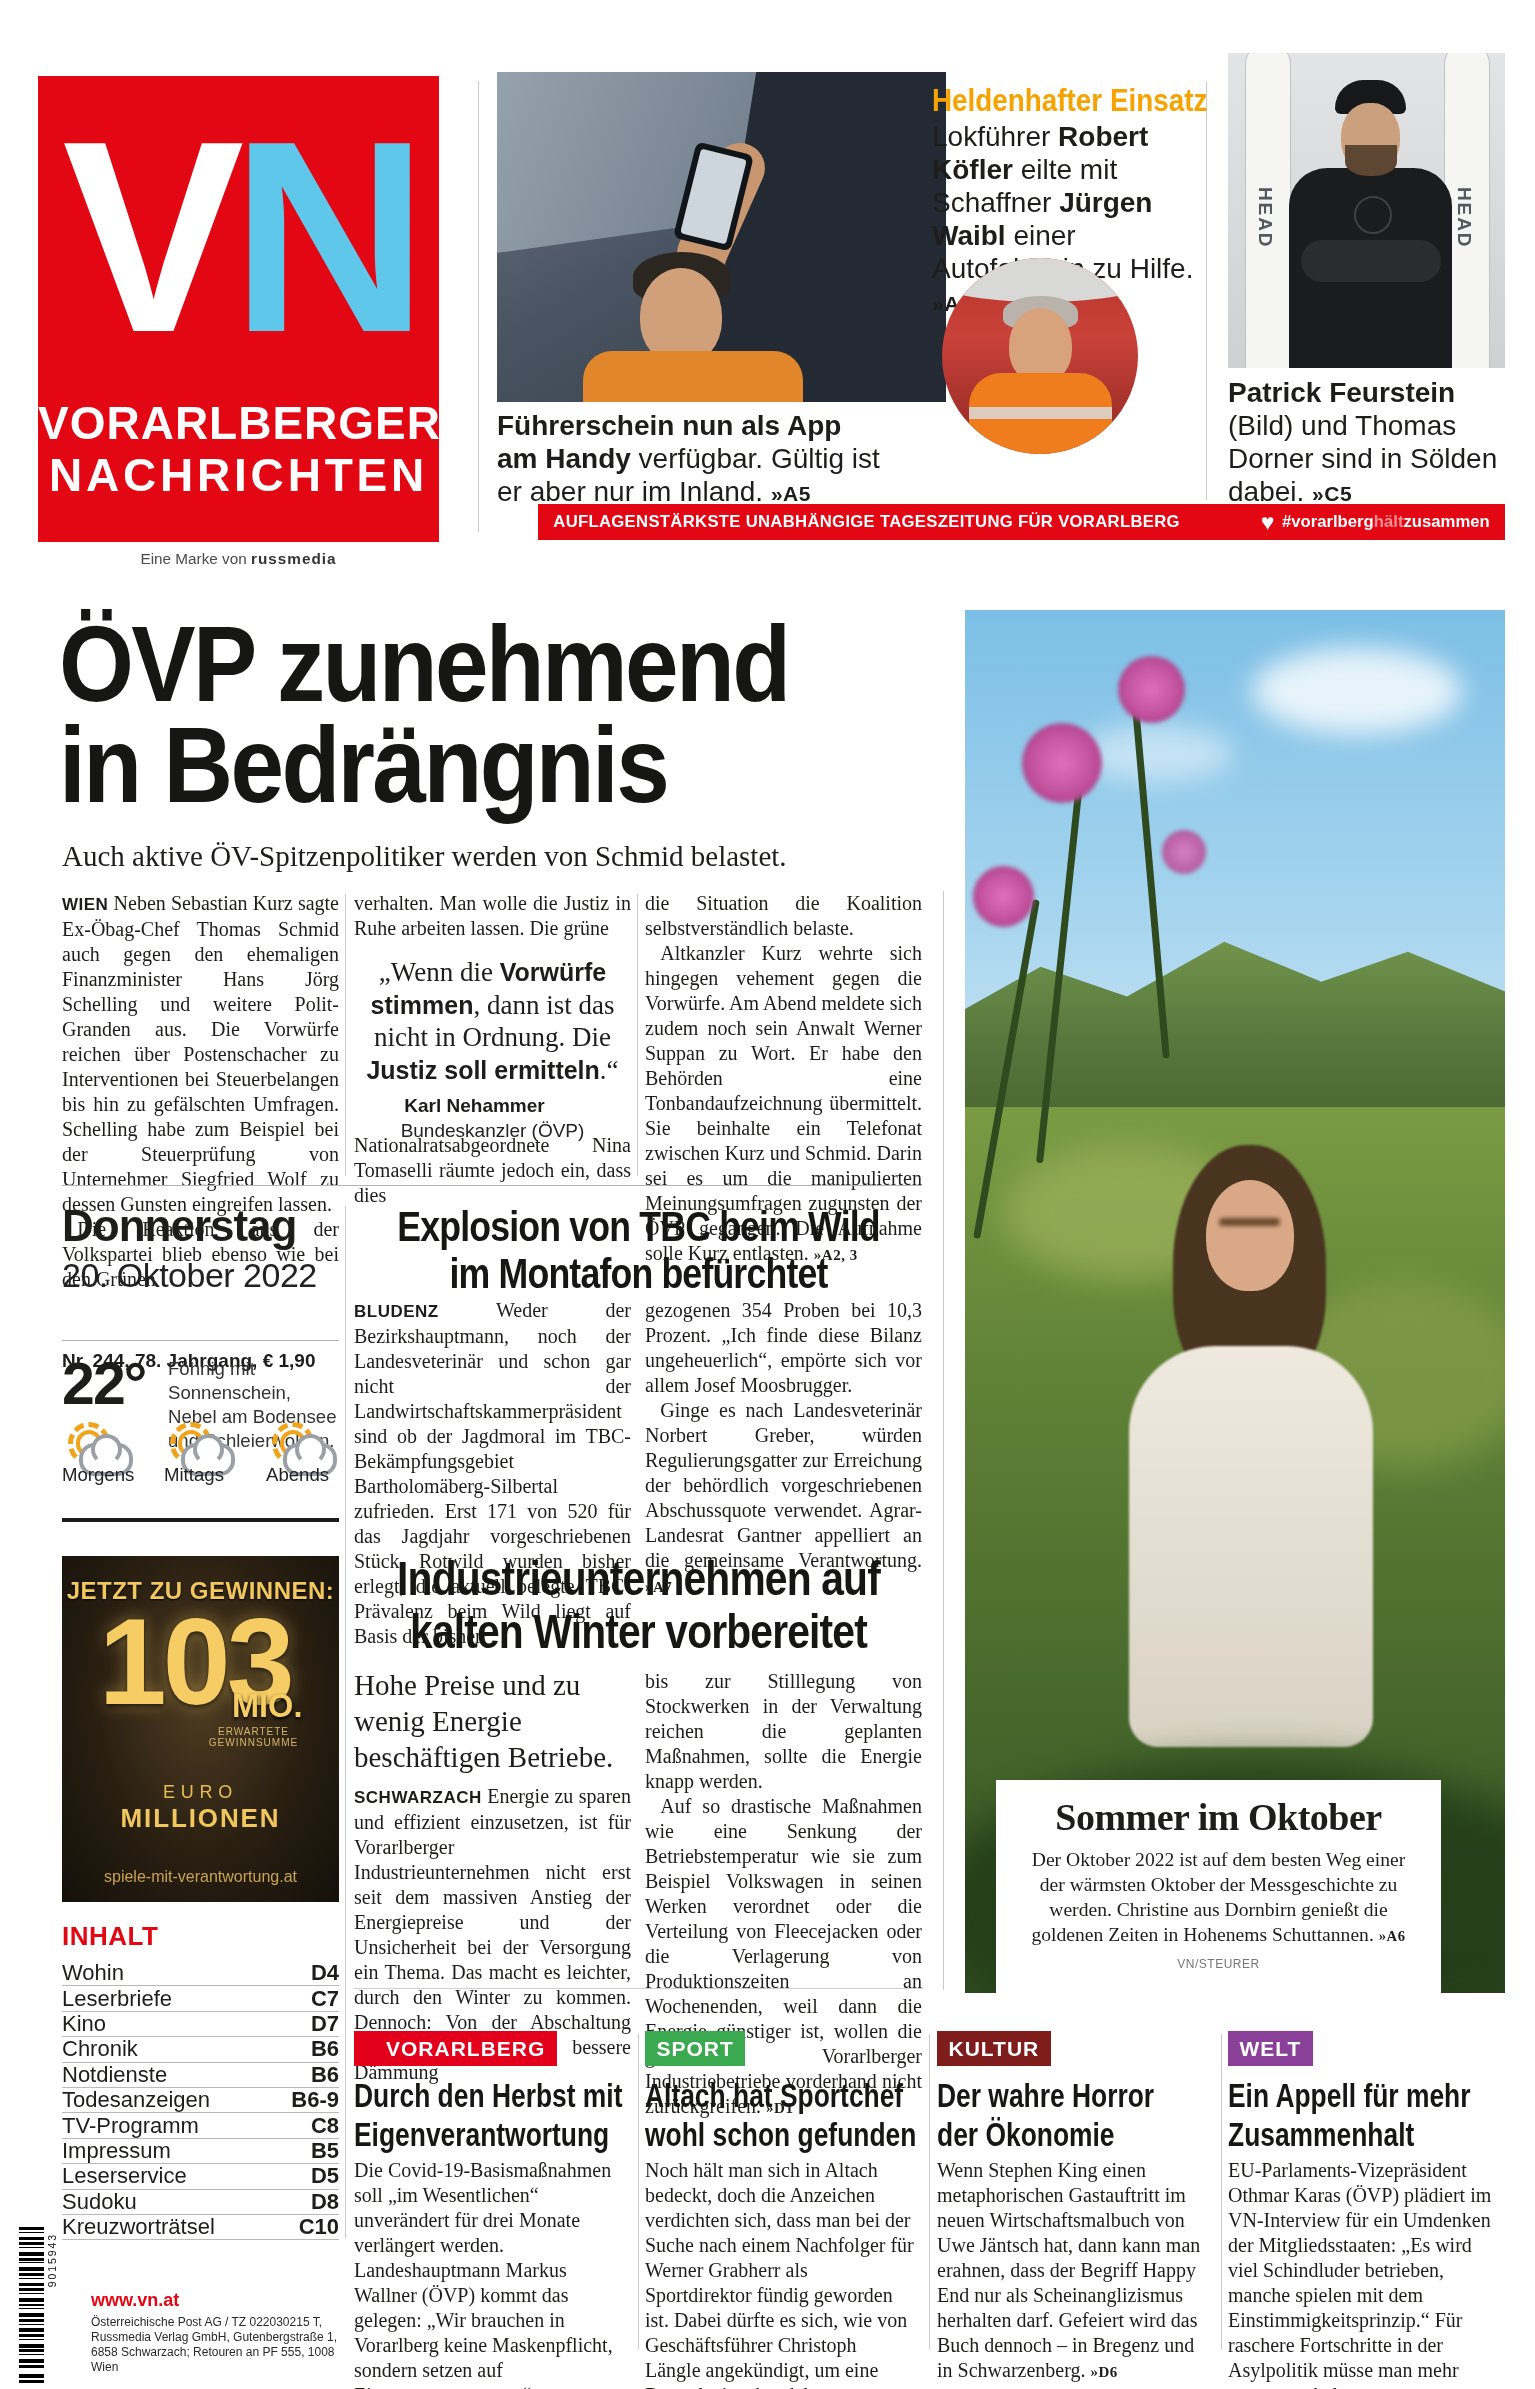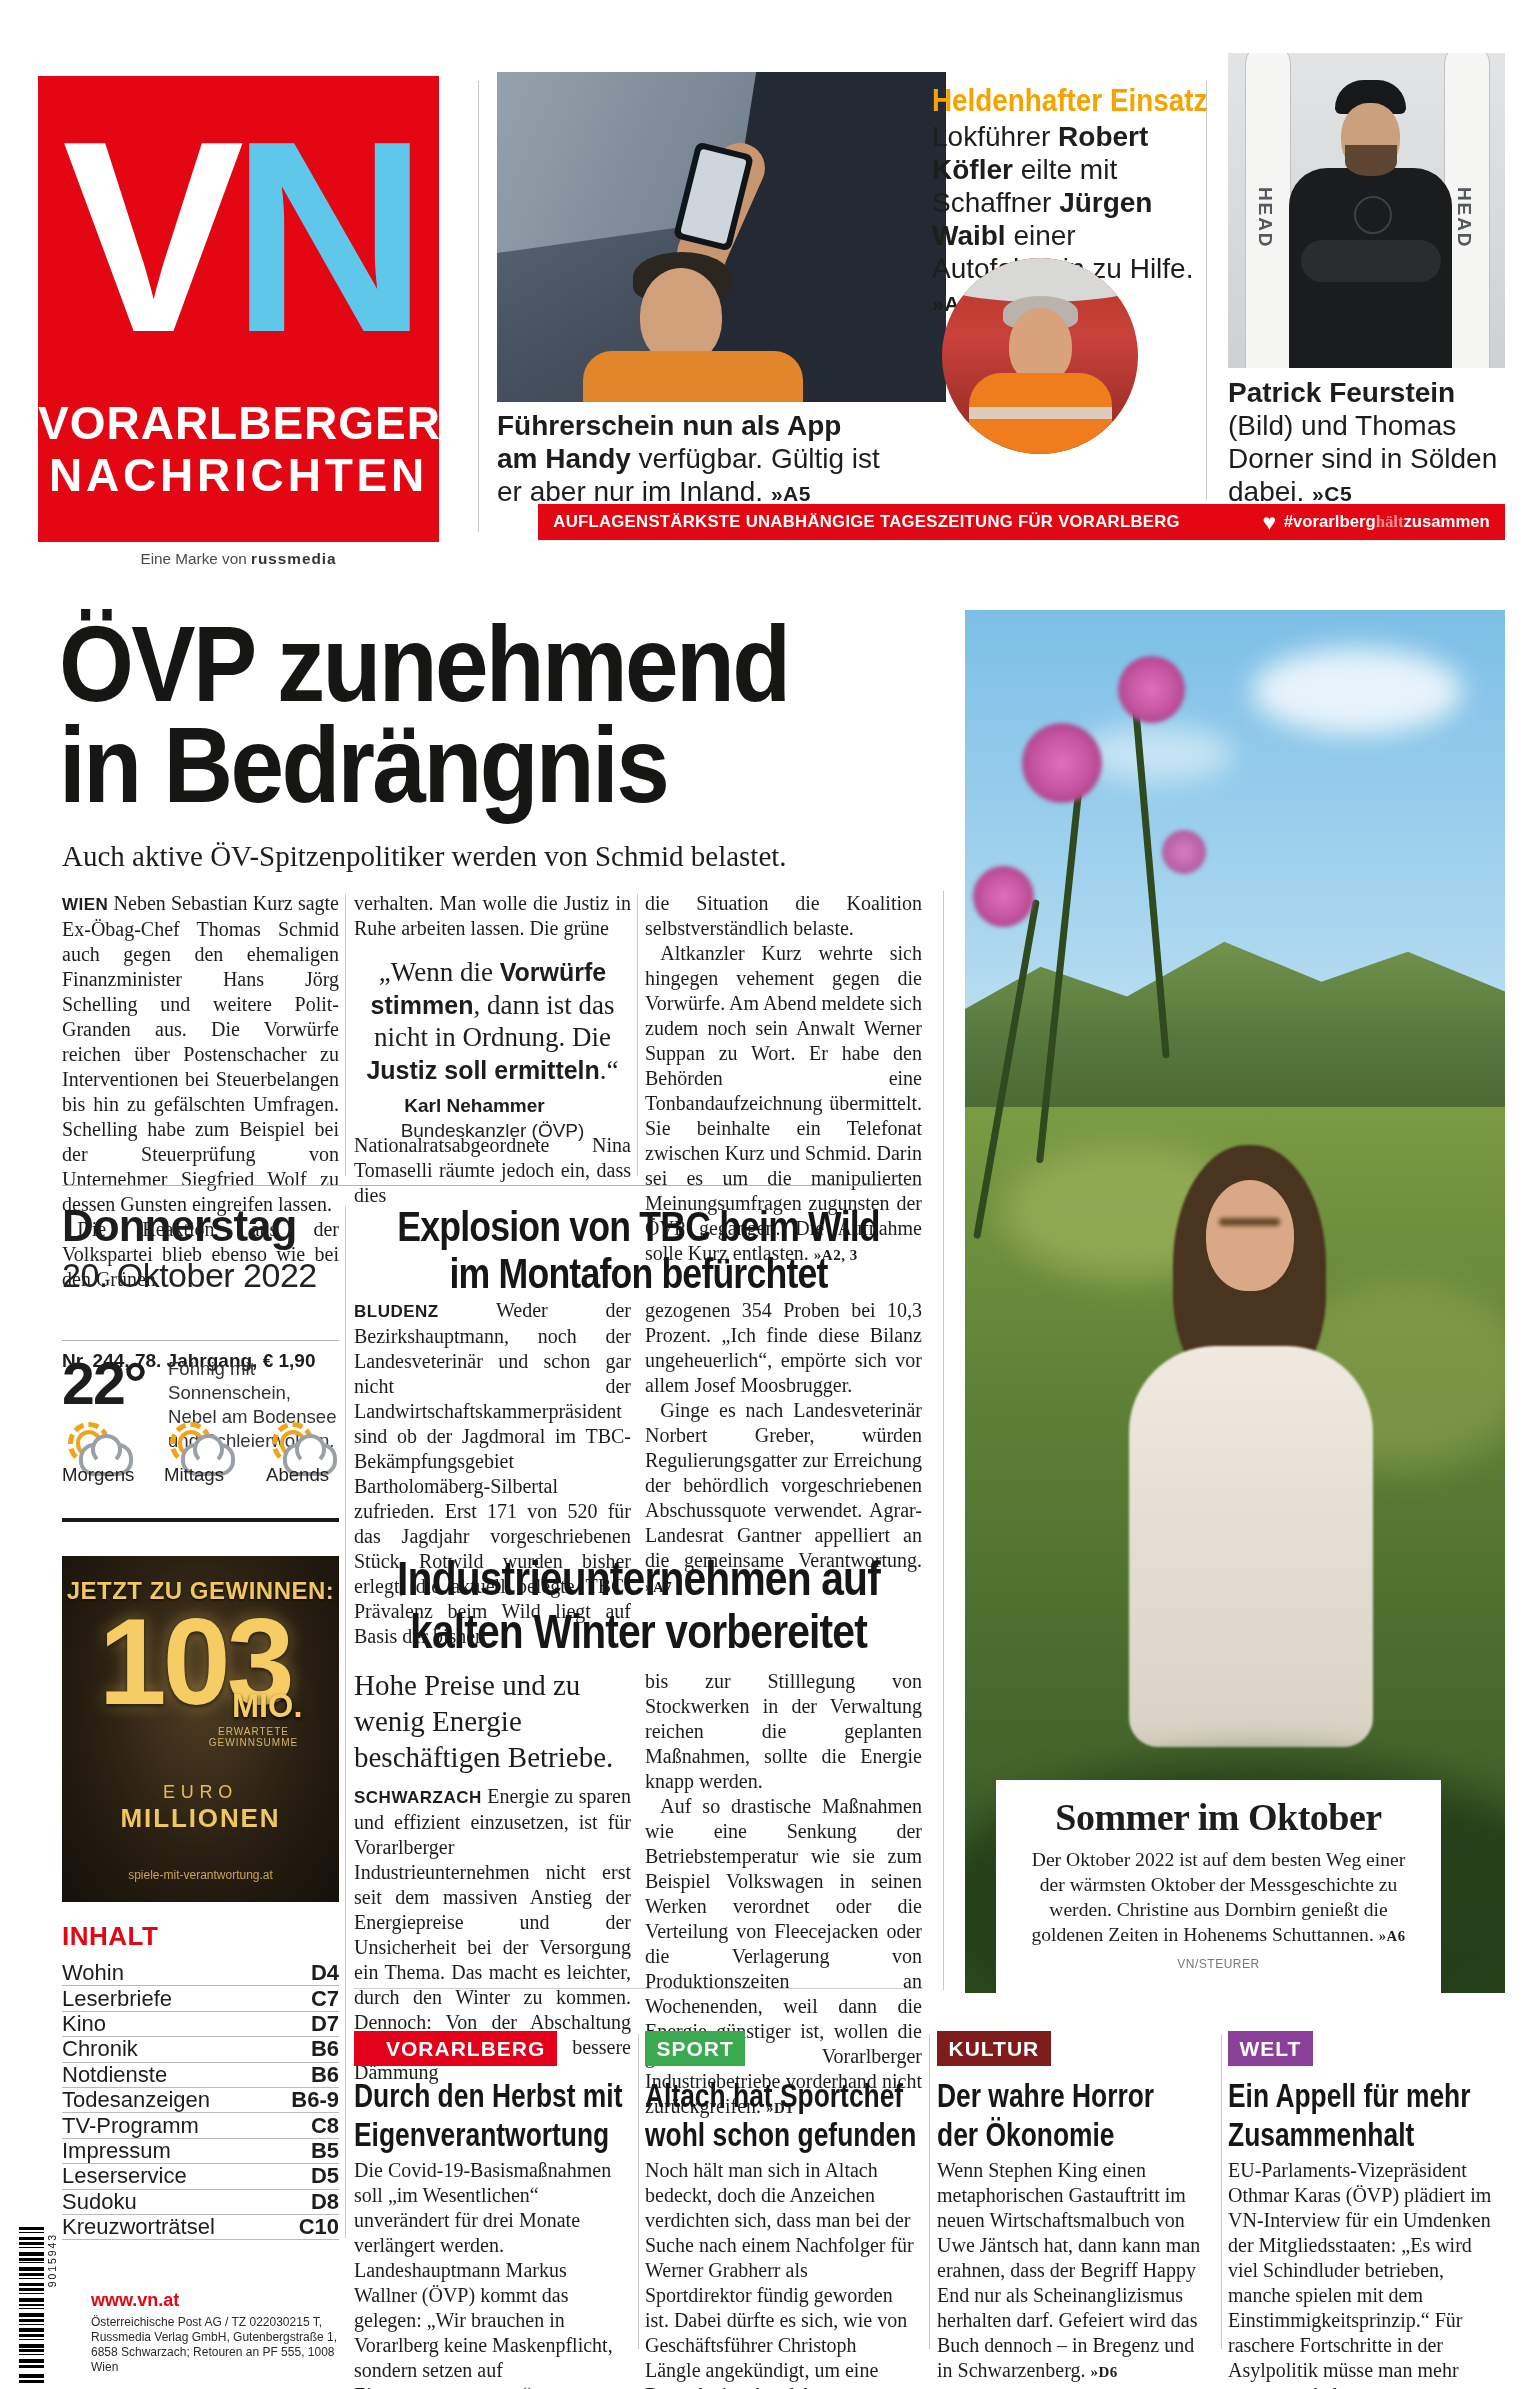--- a/index.html
+++ b/index.html
@@ -65,21 +65,21 @@
      transform:scaleX(.87);transform-origin:left top;white-space:nowrap;}
   .held-text{left:932px;top:120px;width:277px;}
   .patrick-cap{left:1228px;top:376px;width:287px;}
   .ref{font-weight:700;font-size:.75em;letter-spacing:0.5px;}
 
   .red-bar{left:538px;top:504px;width:967px;height:36px;background:#e30613;color:#fff;
      display:flex;align-items:center;justify-content:space-between;padding:0 15.3px;box-sizing:border-box;}
   .red-bar .claim{font-weight:700;font-size:16.7px;letter-spacing:0.3px;}
   .red-bar .tag{font-weight:700;font-size:16.7px;display:flex;align-items:center;gap:7.6px;}
   .red-bar .heart{font-size:23px;line-height:1;}
-  .red-bar .dim{color:rgba(255,255,255,.55);font-weight:700;font-family:Liberation Serif, serif;}
+  .red-bar .dim{color:rgba(255,255,255,.55);font-weight:700;}
 
   
   .main-head{left:59px;top:614px;width:994px;font-weight:700;font-size:107px;line-height:101px;
      letter-spacing:-2.9px;color:#161615;transform:scaleX(.9);transform-origin:left top;}
   .subhead{left:62px;top:839px;width:879px;font-size:29px;line-height:34px;color:#1d1d1b;}
   .bodycol{font-size:20px;line-height:25px;width:277px;}
   .lead-in{font-family:"Liberation Sans",sans-serif;font-weight:700;font-size:17px;letter-spacing:0.5px;}
   .para+.para{text-indent:15.3px;}
   .c1{left:62px;top:891px;}
   .c2t{left:354px;top:891px;}
@@ -114,21 +114,21 @@
   .ad{left:62px;top:1556px;width:277px;height:346px;overflow:hidden;
       background:radial-gradient(ellipse at 50% 42%,#4e3c22 0%,#2a2012 52%,#14100a 100%);
       color:#eec35a;text-align:center;}
   .ad-l1{position:absolute;left:0;top:21px;width:100%;font-weight:700;font-size:24px;letter-spacing:0.5px;color:#f2c85e;text-shadow:0 1px 1.9px #000;}
   .ad-big{position:absolute;left:-5.7px;top:36px;width:100%;font-weight:700;font-size:122px;letter-spacing:-3.8px;
       color:#f6cd64;text-shadow:0 1.9px 5.7px rgba(0,0,0,.7),0 0 17px rgba(246,205,100,.45);}
   .ad-mio{position:absolute;left:170px;top:132px;font-weight:700;font-size:32.5px;color:#f6cd64;text-shadow:0 1.9px 3.8px #000;}
   .ad-note{position:absolute;left:115px;top:170px;width:153px;font-size:10px;letter-spacing:1px;color:#d8b469;}
   .ad-euro{position:absolute;left:0;top:226px;width:100%;font-size:18px;letter-spacing:5.7px;color:#e9bd52;}
   .ad-mill{position:absolute;left:0;top:247px;width:100%;font-weight:700;font-size:26px;letter-spacing:1.9px;color:#f1c75d;}
-  .ad-legal{position:absolute;left:0;top:312px;width:100%;font-size:12px;color:#caa254;}
+  .ad-legal{position:absolute;left:0;top:312px;width:100%;font-size:16px;color:#caa254;}
 
   
   .inhalt-title{left:62px;top:1921px;font-weight:700;font-size:26px;color:#e30613;letter-spacing:0.5px;}
   .inhalt{left:62px;top:1961px;width:277px;}
   .inhalt-row{display:flex;justify-content:space-between;align-items:center;height:24.4px;border-bottom:1px solid #b9b9b9;font-size:22px;color:#1d1d1b;}
   .inhalt-row .pg{font-weight:700;}
 
   
   .vn-url{left:91px;top:2290px;font-weight:700;font-size:18px;color:#e30613;}
   .imprint{left:91px;top:2315px;width:256px;font-size:12px;line-height:15px;color:#2a2a2a;}

